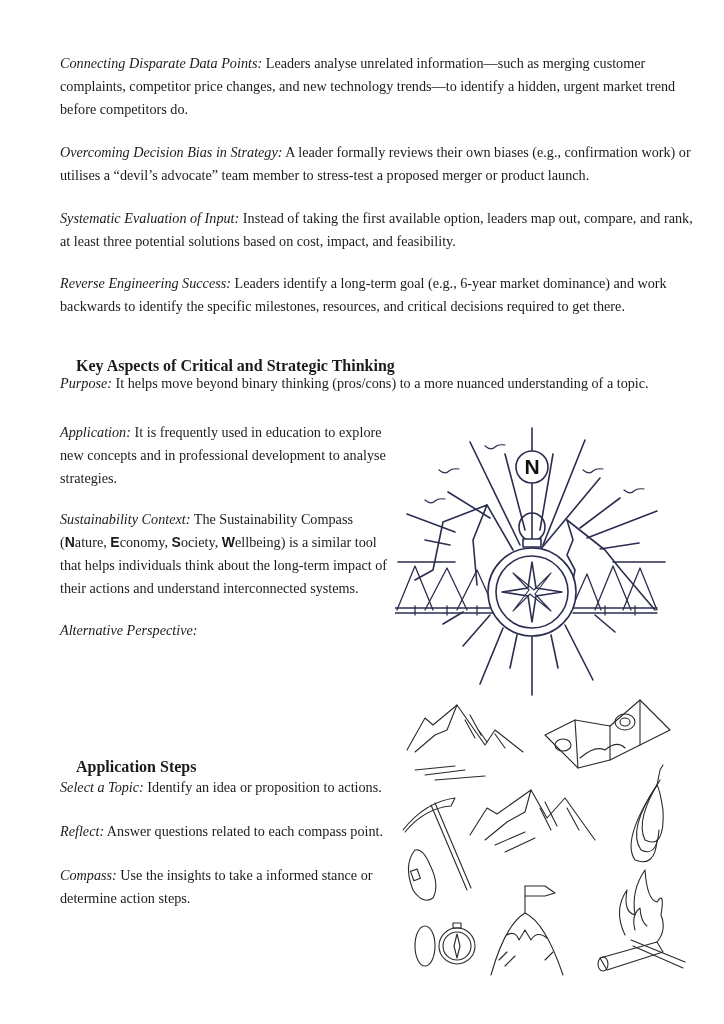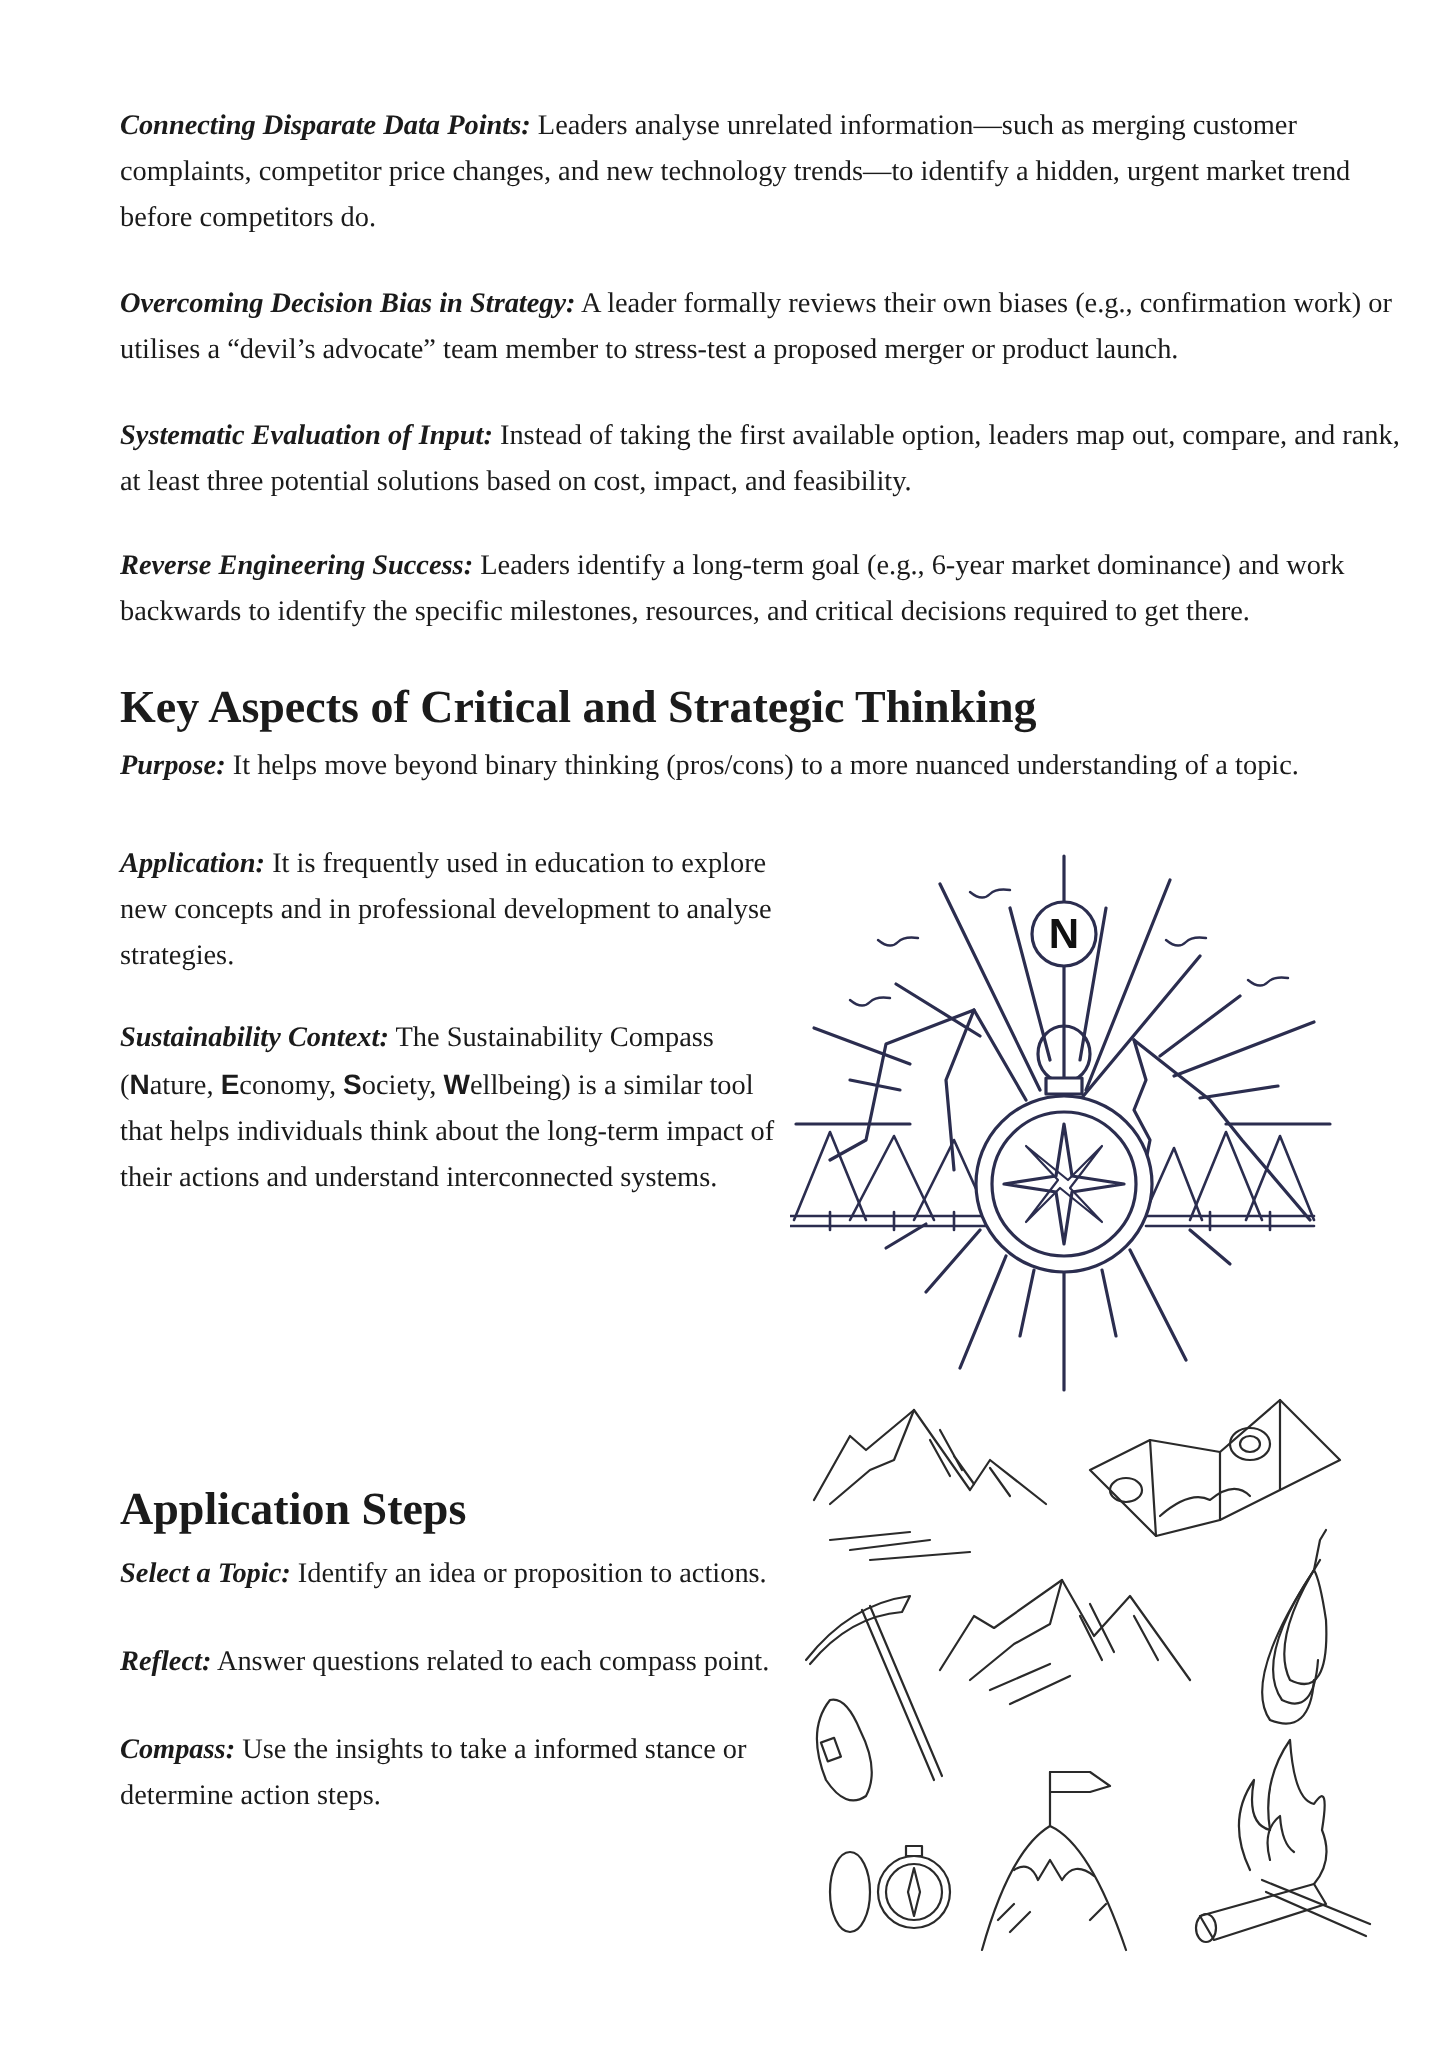--- a/index.html
+++ b/index.html
@@ -1,22 +1,22 @@
 <!DOCTYPE html>
 <html><head>
 <meta charset="utf-8">
 <style>
   html, body { margin: 0; padding: 0; background: #ffffff; }
   body { width: 724px; height: 1024px; position: relative; overflow: hidden;
          font-family: "Liberation Serif", "DejaVu Serif", serif; color: #1b1b1b; }
   .para { position: absolute; left: 60px; font-size: 14.2px; line-height: 23px; margin: 0; }
-  .para b { font-weight: bold; font-style: italic; }
+  .para b { font-weight: normal; font-style: italic; }
   .full { width: 640px; }
   .narrow { width: 340px; }
-  .heading { position: absolute; left: 60px; font-size: 23px; font-weight: bold; margin: 0; }
+  .heading { position: absolute; left: 60px; font-size: 16px; font-weight: bold; margin: 16px; }
   .sans-cap { font-family: "Liberation Sans", "DejaVu Sans", sans-serif; font-weight: bold; font-size: 14px; }
   svg { position: absolute; }
   .ink { stroke: #2b2d4f; fill: none; stroke-width: 1.6; stroke-linecap: round; stroke-linejoin: round; }
   .sketch { stroke: #2a2a2a; fill: none; stroke-width: 1.1; stroke-linecap: round; stroke-linejoin: round; }
 </style>
 </head>
 <body>
 
 <p class="para full" style="top:52px"><b>Connecting Disparate Data Points:</b><span> Leaders analyse unrelated information—such as merging customer complaints, competitor price changes, and new technology trends—to identify a hidden, urgent market trend before competitors do.</span></p>
 
@@ -27,21 +27,21 @@
 <p class="para full" style="top:272px"><b>Reverse Engineering Success:</b><span> Leaders identify a long-term goal (e.g., 6-year market dominance) and work backwards to identify the specific milestones, resources, and critical decisions required to get there.</span></p>
 
 <h2 class="heading" style="top:341px">Key Aspects of Critical and Strategic Thinking</h2>
 
 <p class="para full" style="top:372px"><b>Purpose:</b><span> It helps move beyond binary thinking (pros/cons) to a more nuanced understanding of a topic.</span></p>
 
 <p class="para narrow" style="top:421px"><b>Application:</b><span> It is frequently used in education to explore new concepts and in professional development to analyse strategies.</span></p>
 
 <p class="para narrow" style="top:508px"><b>Sustainability Context:</b><span> The Sustainability Compass (</span><span class="sans-cap">N</span><span>ature, </span><span class="sans-cap">E</span><span>conomy, </span><span class="sans-cap">S</span><span>ociety, </span><span class="sans-cap">W</span><span>ellbeing</span><span>) is a similar tool that helps individuals think about the long-term impact of their actions and understand interconnected systems.</span></p>
 
-<p class="para narrow" style="top:619px"></p>
+<p class="para narrow" style="top:619px"><b style="display:block">Alternative Perspective:</b></p>
 
 <h2 class="heading" style="top:742px">Application Steps</h2>
 
 <p class="para narrow" style="top:776px; width:345px"><b>Select a Topic:</b><span> Identify an idea or proposition to actions.</span></p>
 
 <p class="para narrow" style="top:820px; width:345px"><b>Reflect:</b><span> Answer questions related to each compass point.</span></p>
 
 <p class="para narrow" style="top:864px"><b>Compass:</b><span> Use the insights to take a informed stance or determine action steps.</span></p>
 
 <svg style="left:395px; top:410px" width="310" height="300" viewBox="0 0 310 300">

